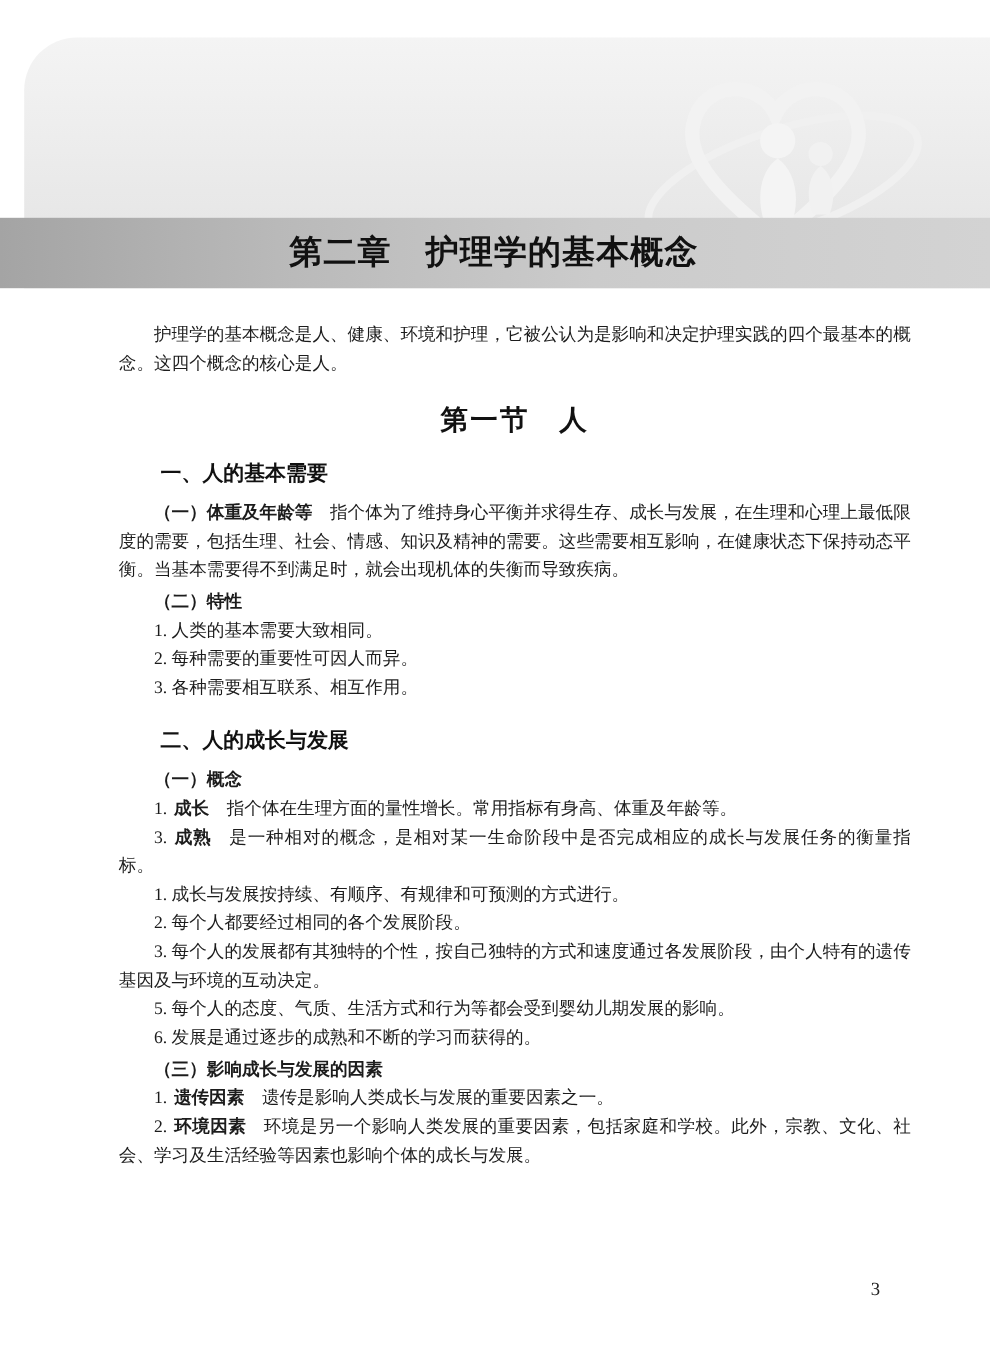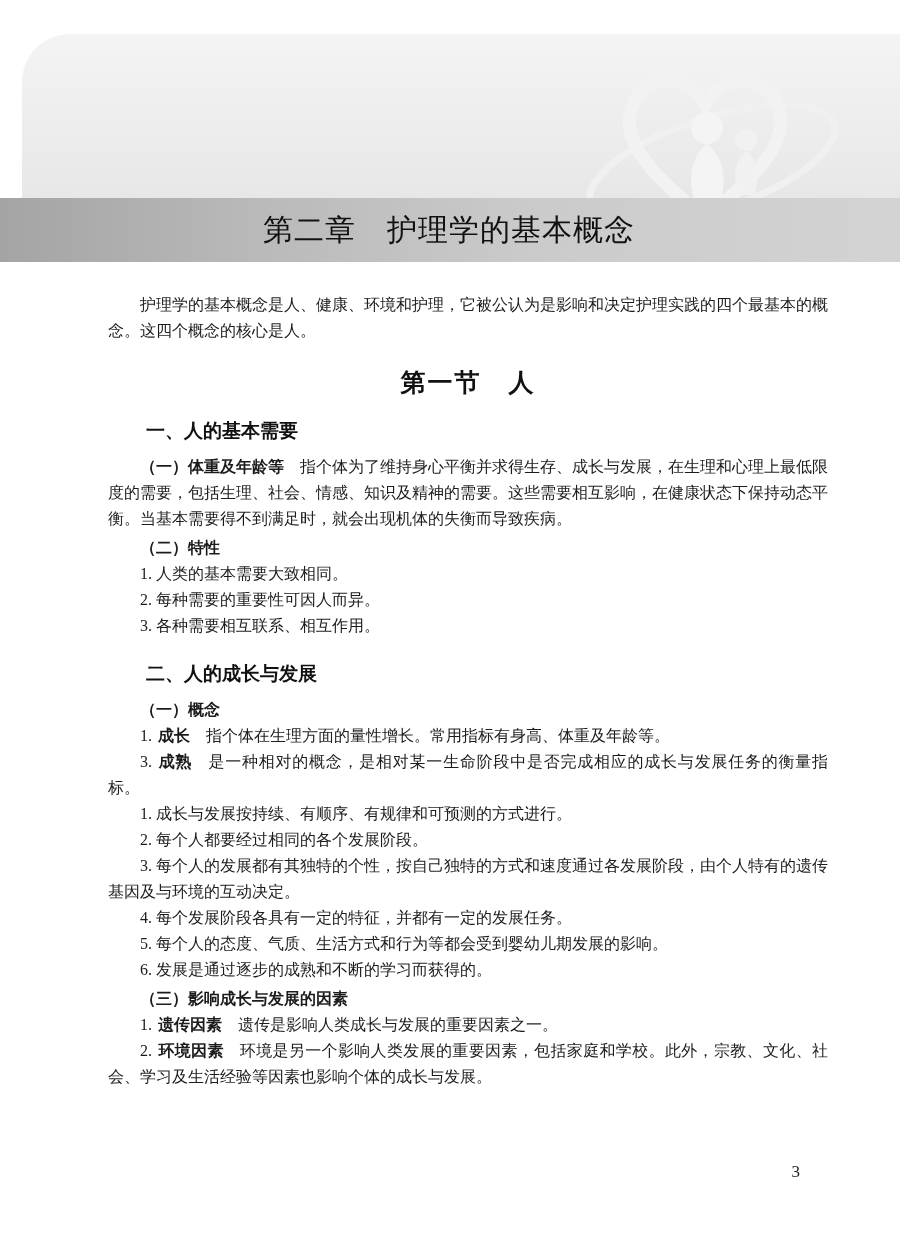--- a/index.html
+++ b/index.html
@@ -31,21 +31,21 @@
     position:absolute;
     top:198px; left:0; right:0;
     height:64px;
     background:linear-gradient(90deg,#a4a4a4 0%,#b9b9b9 28%,#cbcbcb 60%,#d3d3d3 100%);
   }
   .chapter-title {
     margin:0;
     padding-left:263px;
     line-height:64px;
     font-family:"Liberation Sans","DejaVu Sans",sans-serif;
-    font-weight:normal;
+    font-weight:bold;
     font-size:30px;
     letter-spacing:1px;
     color:#111;
     white-space:nowrap;
   }
 
   
   .content {
     position:absolute;
     left:108px; right:72px;
@@ -140,21 +140,20 @@
     <p class="para">
       <span class="num">1.</span><span class="lead term">成长</span><span>指个体在生理方面的量性增长。常用指标有身高、体重及年龄等。</span>
     </p>
     <p class="para">
       <span class="num">3.</span><span class="lead term">成熟</span><span>是一种相对的概念，是相对某一生命阶段中是否完成相应的成长与发展任务的衡量指标。</span>
     </p>
 
     <p class="para">1. 成长与发展按持续、有顺序、有规律和可预测的方式进行。</p>
     <p class="para">2. 每个人都要经过相同的各个发展阶段。</p>
     <p class="para">3. 每个人的发展都有其独特的个性，按自己独特的方式和速度通过各发展阶段，由个人特有的遗传基因及与环境的互动决定。</p>
-    <p class="para">4. 每个发展阶段各具有一定的特征，并都有一定的发展任务。</p>
     <p class="para">5. 每个人的态度、气质、生活方式和行为等都会受到婴幼儿期发展的影响。</p>
     <p class="para">6. 发展是通过逐步的成熟和不断的学习而获得的。</p>
 
     <p class="para sub-label">
       <span class="lead">（三）影响成长与发展的因素</span>
     </p>
     <p class="para">
       <span class="num">1.</span><span class="lead term">遗传因素</span><span>遗传是影响人类成长与发展的重要因素之一。</span>
     </p>
     <p class="para">

